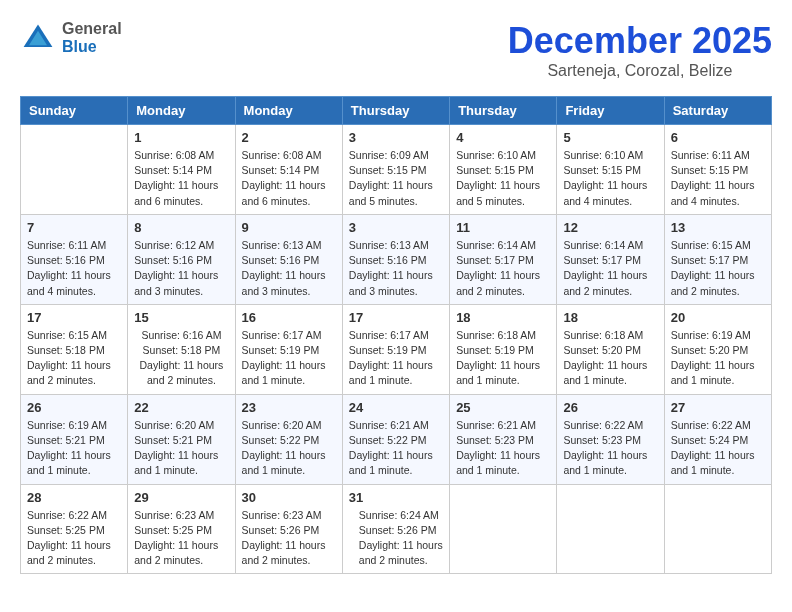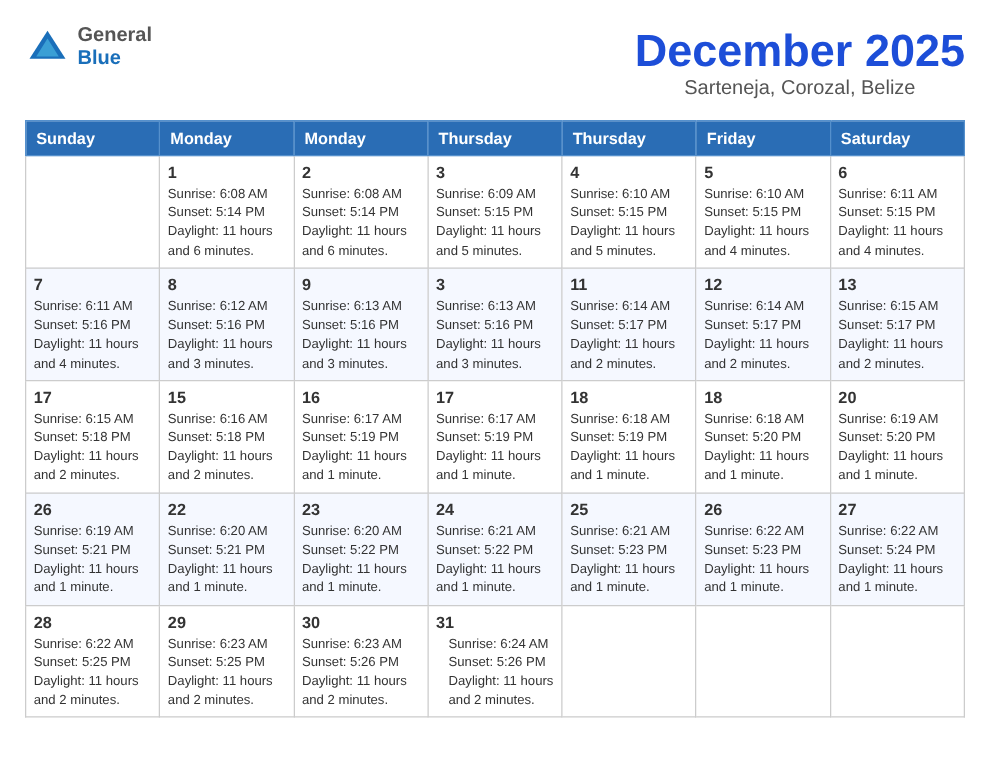--- a/index.html
+++ b/index.html
@@ -204,21 +204,21 @@
       </tr>
       <tr>
         <td>
           <span class="day-number">17</span>
           <div class="day-info" style="white-space: pre-line;">Sunrise: 6:15 AM
 Sunset: 5:18 PM
 Daylight: 11 hours and 2 minutes.</div>
         </td>
         <td>
           <span class="day-number">15</span>
-          <div class="day-info" style="white-space: pre-line;">Sunrise: 6:16 AM
+          <div class="day-info" style="white-space: pre-line; text-align: center;">Sunrise: 6:16 AM
 Sunset: 5:18 PM
 Daylight: 11 hours and 2 minutes.</div>
         </td>
         <td>
           <span class="day-number">16</span>
           <div class="day-info" style="white-space: pre-line;">Sunrise: 6:17 AM
 Sunset: 5:19 PM
 Daylight: 11 hours and 1 minute.</div>
         </td>
         <td>

